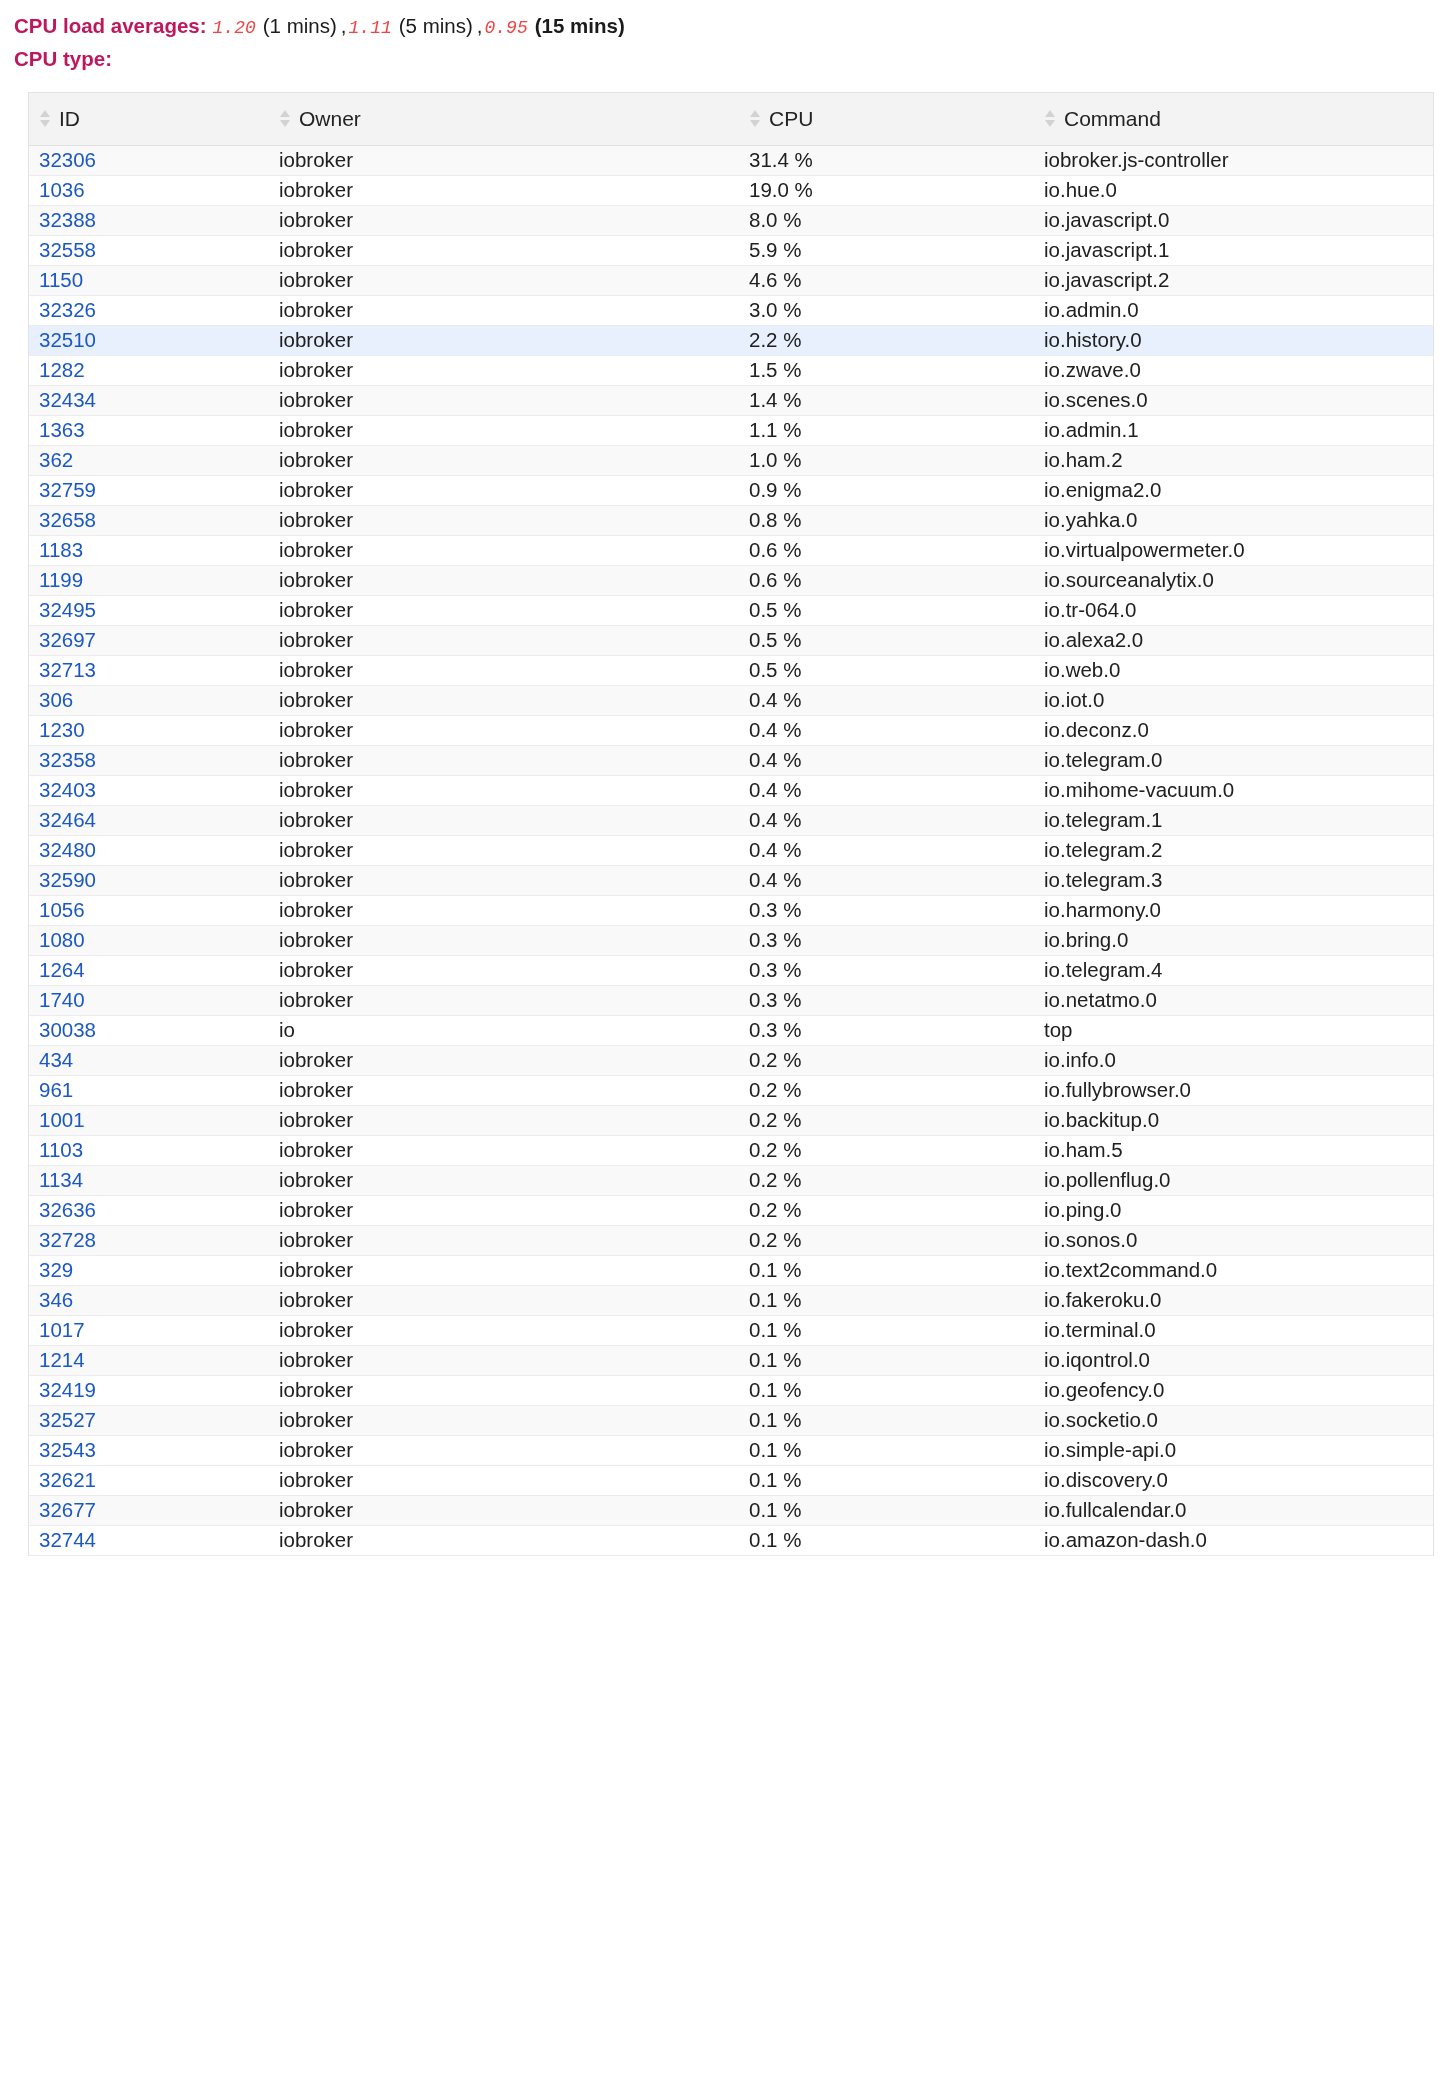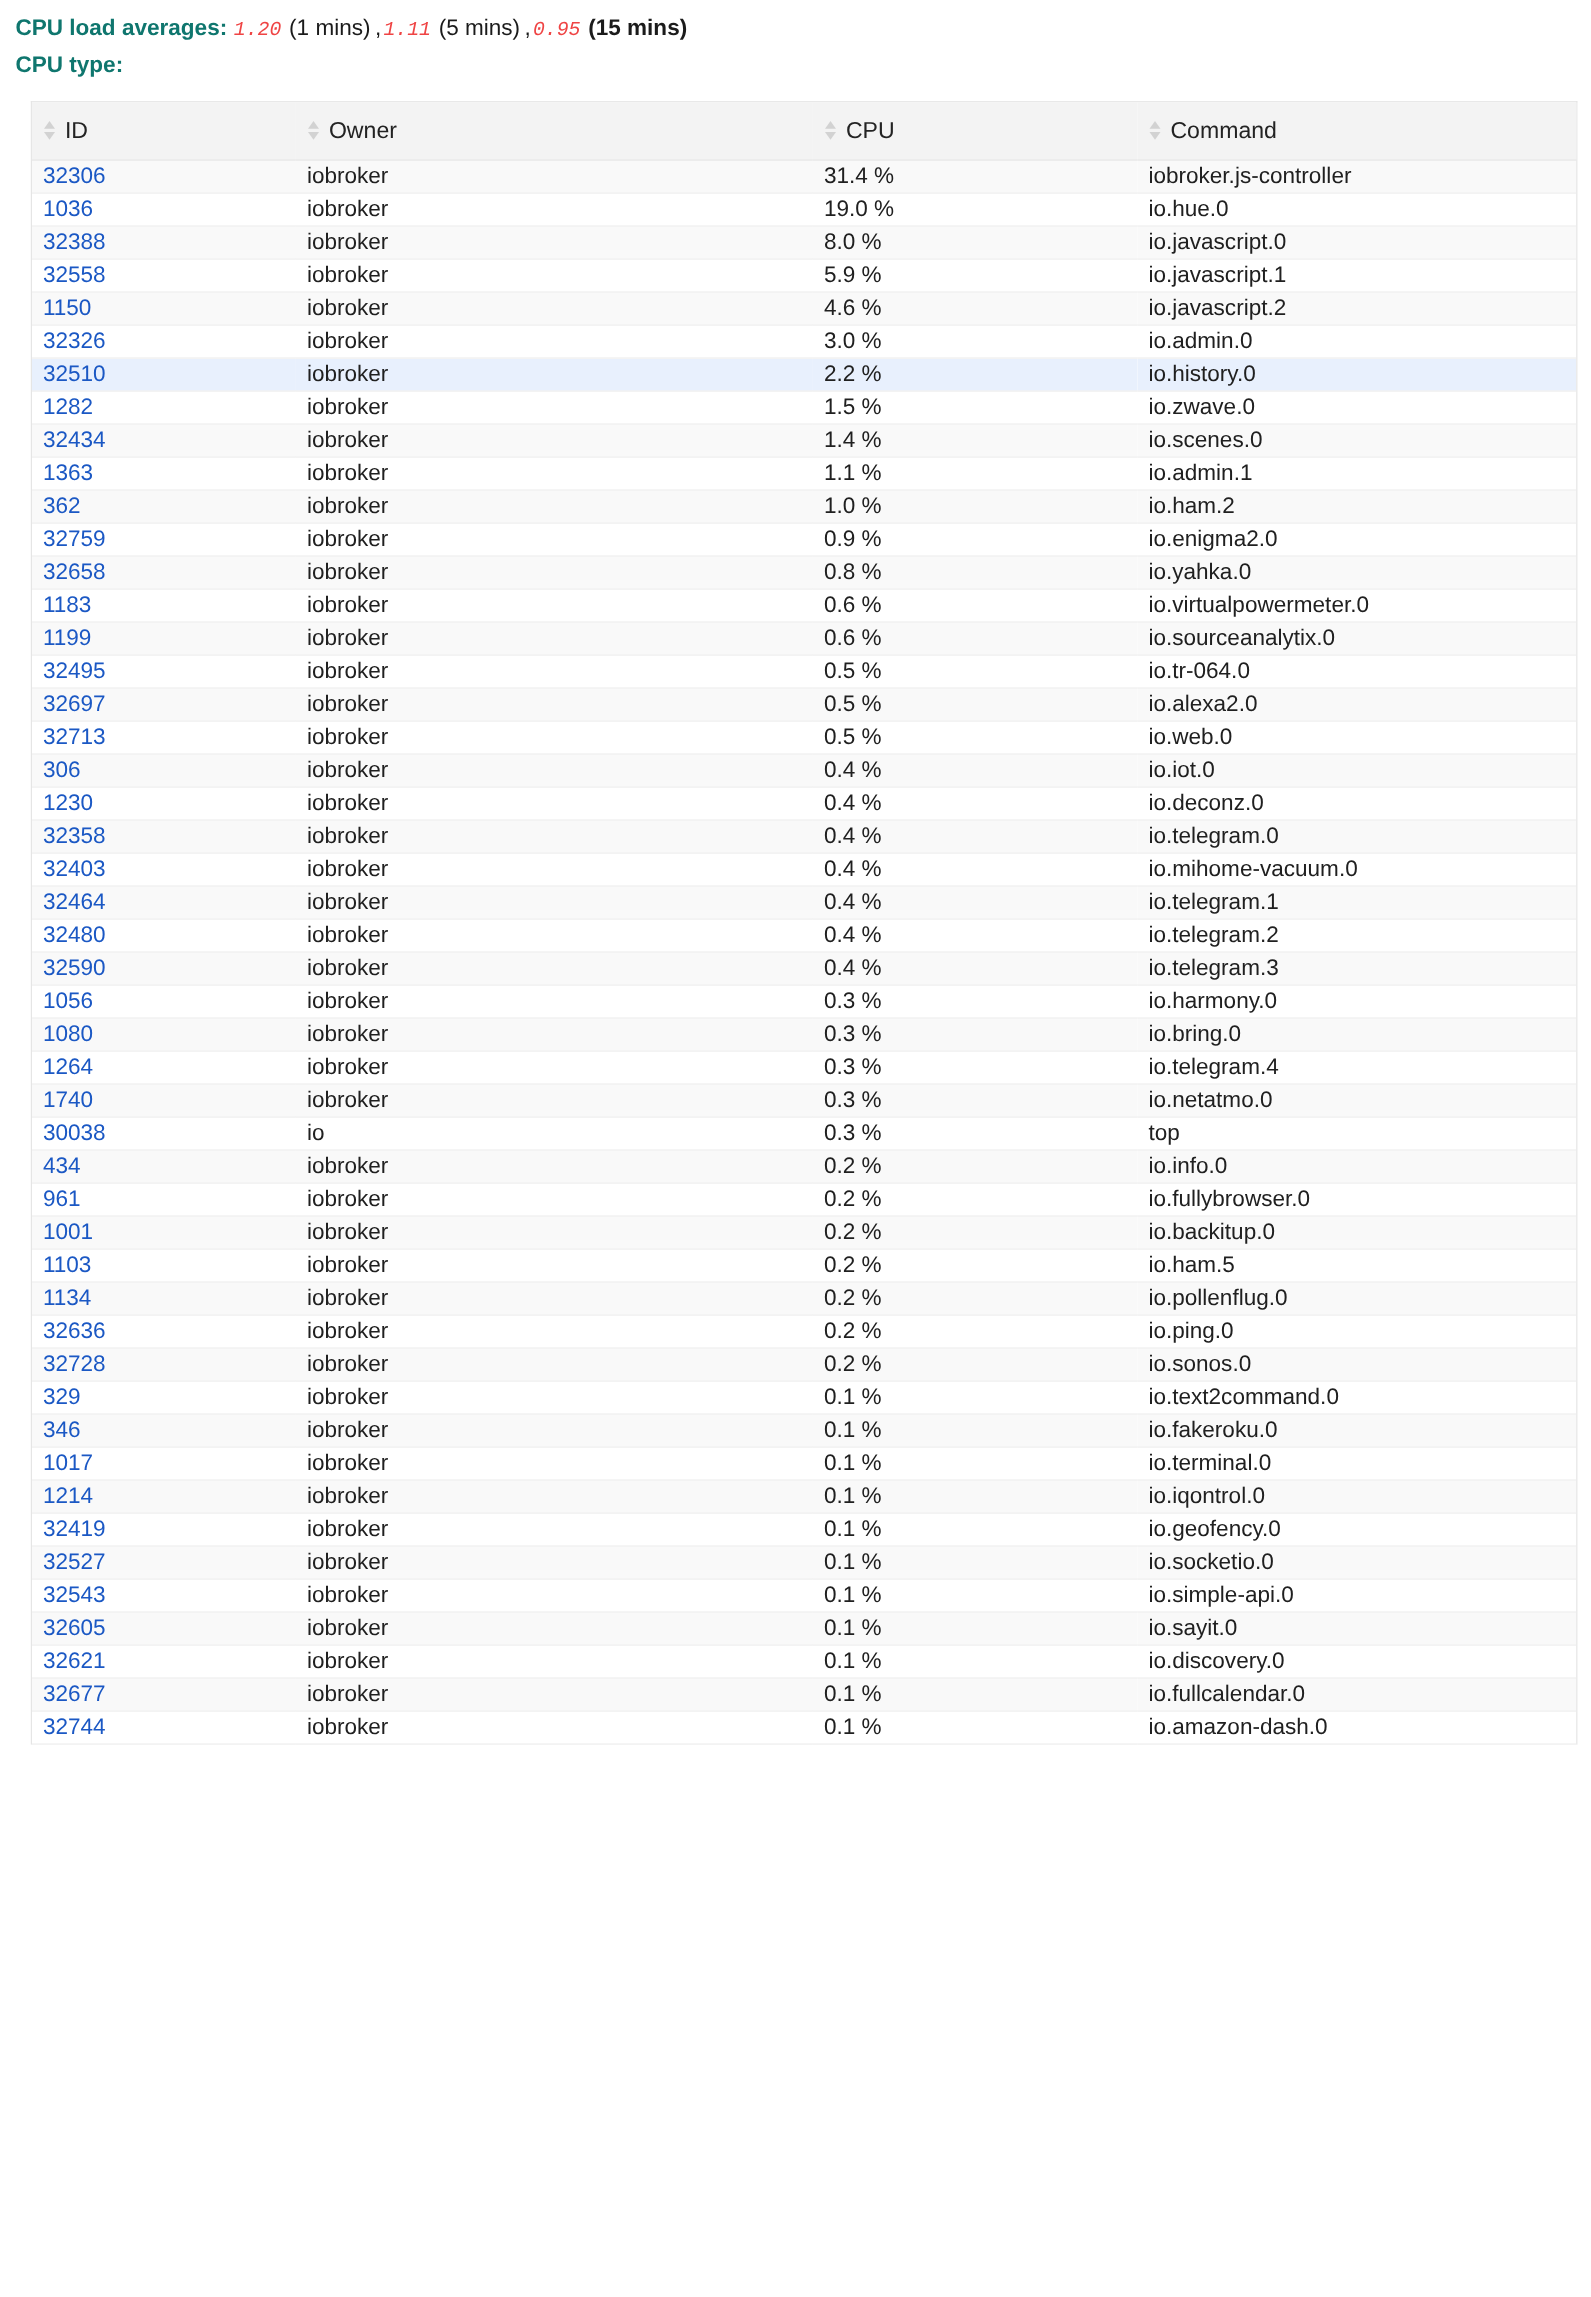--- a/index.html
+++ b/index.html
@@ -27,21 +27,21 @@
   .info-row {
     display: flex;
     align-items: baseline;
     font-size: 20.5px;
     color: #1b1b1b;
     line-height: 1.55;
     white-space: nowrap;
   }
   .info-label {
     font-weight: bold;
-    color: #0f766e;
+    color: #be185d;
   }
   .info-label.fixed-w {
     display: inline-block;
     min-width: 228px;
   }
   .info-value {
     color: #1b1b1b;
   }
   .mono-num {
     font-family: "Liberation Mono", "DejaVu Sans Mono", monospace;
@@ -467,26 +467,20 @@
             <td class="owner-cell">iobroker</td>
             <td class="cpu-cell">0.1 %</td>
             <td class="cmd-cell">io.socketio.0</td>
           </tr>
           <tr class="odd">
             <td class="id-cell">32543</td>
             <td class="owner-cell">iobroker</td>
             <td class="cpu-cell">0.1 %</td>
             <td class="cmd-cell">io.simple-api.0</td>
           </tr>
-          <tr class="even">
-            <td class="id-cell">32605</td>
-            <td class="owner-cell">iobroker</td>
-            <td class="cpu-cell">0.1 %</td>
-            <td class="cmd-cell">io.sayit.0</td>
-          </tr>
           <tr class="odd">
             <td class="id-cell">32621</td>
             <td class="owner-cell">iobroker</td>
             <td class="cpu-cell">0.1 %</td>
             <td class="cmd-cell">io.discovery.0</td>
           </tr>
           <tr class="even">
             <td class="id-cell">32677</td>
             <td class="owner-cell">iobroker</td>
             <td class="cpu-cell">0.1 %</td>

